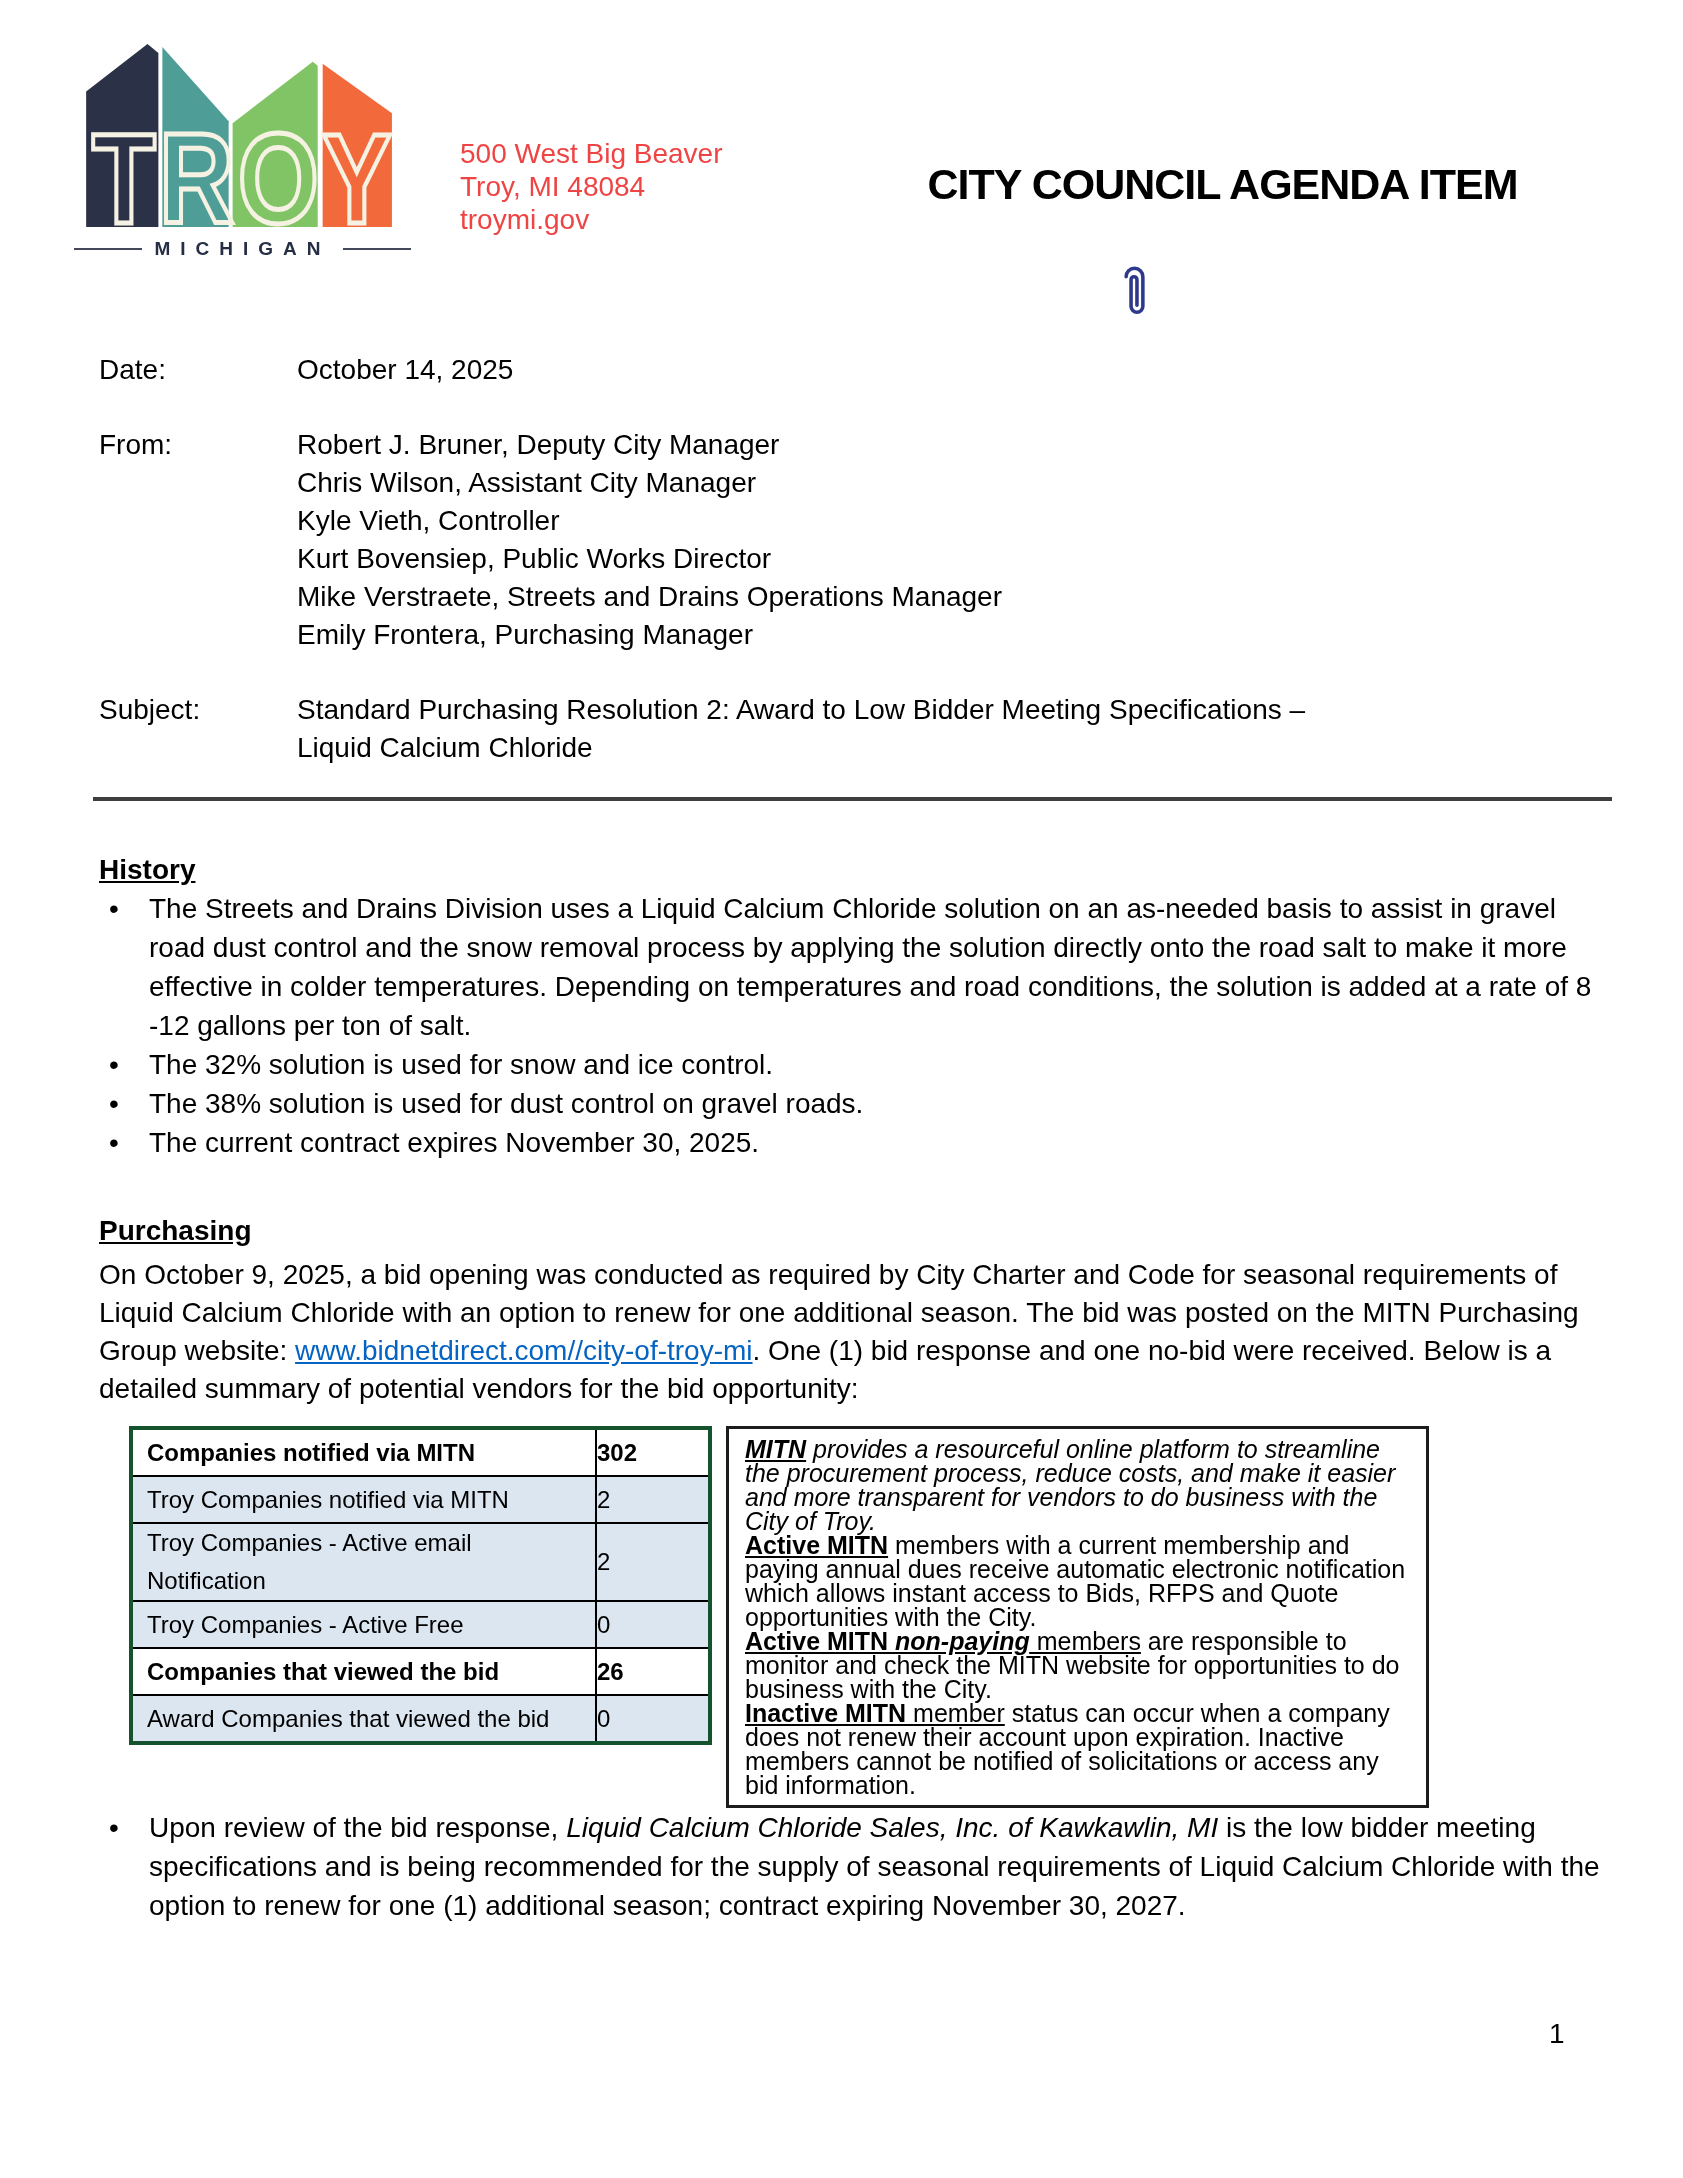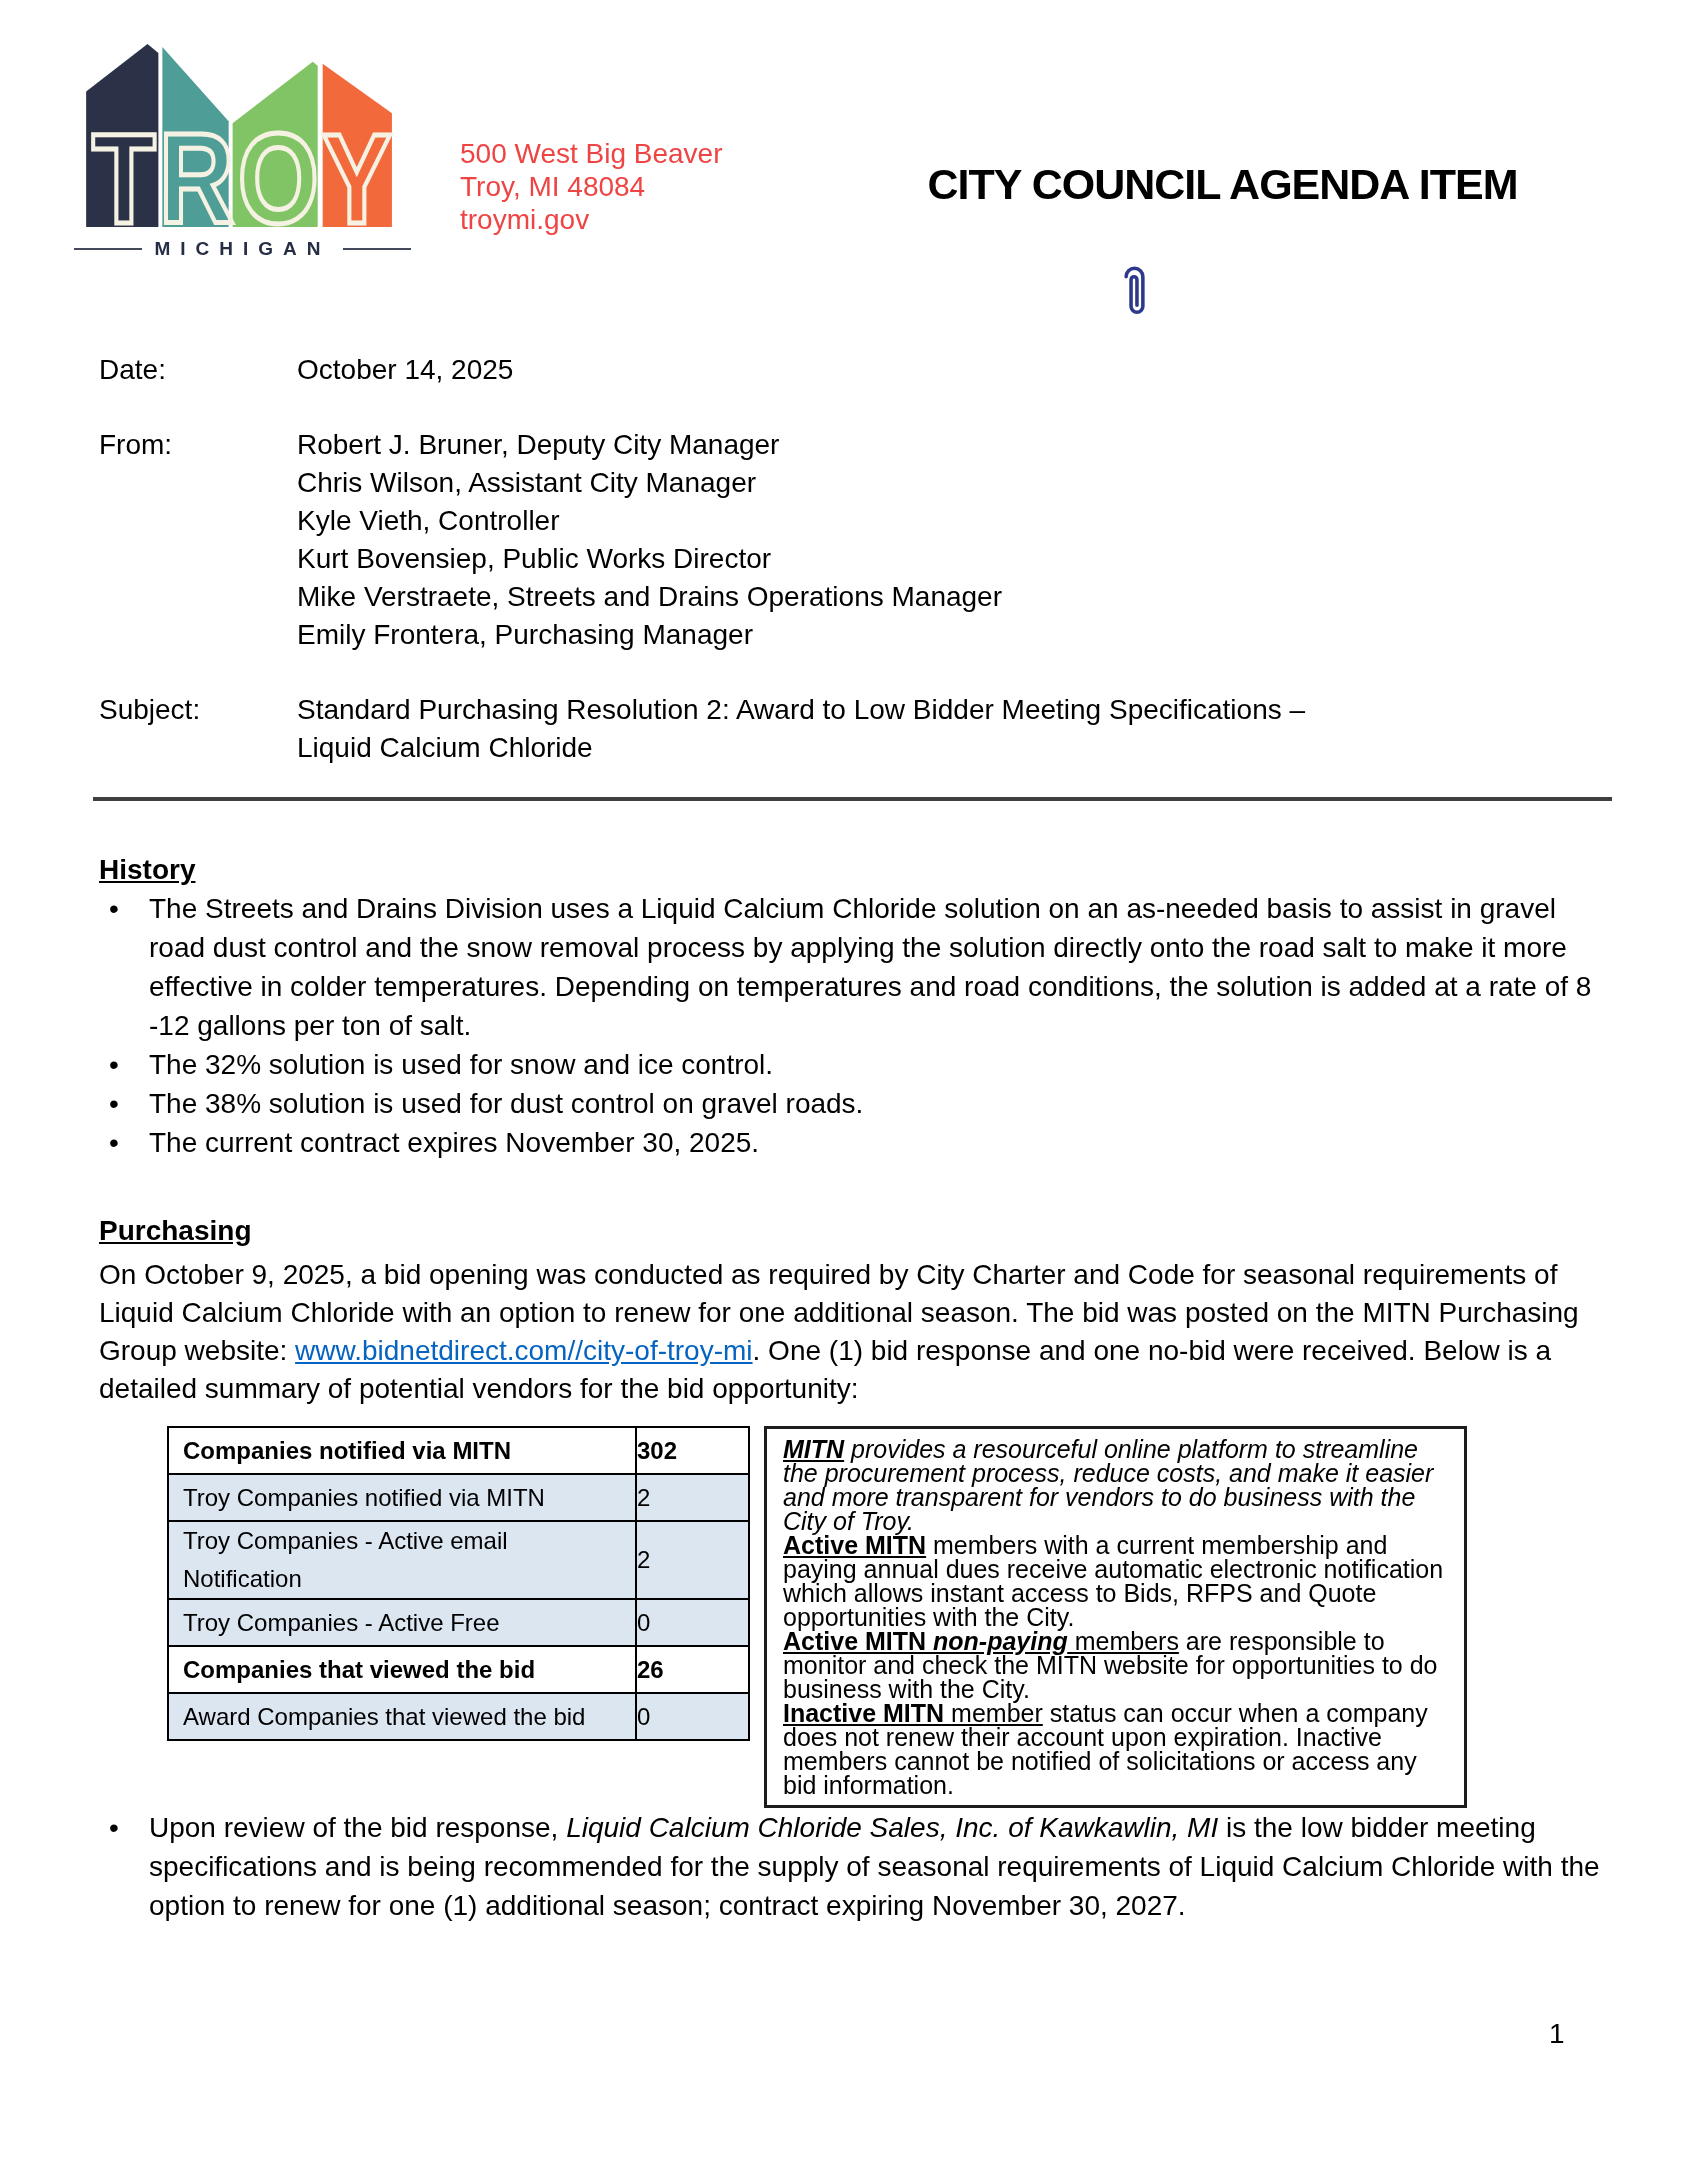--- a/index.html
+++ b/index.html
@@ -30,21 +30,21 @@
   .section-divider{border:none;height:4px;background:#3f3f3f;margin:30px 0 0 -6px;}
   
   .sec-heading{font-size:28px;font-weight:bold;text-decoration:underline;margin:50px 0 0 0;}
   ul.bullets{margin:0;padding:0;list-style:none;font-size:28px;line-height:39px;}
   ul.bullets li{position:relative;padding-left:50px;}
   ul.bullets li::before{content:"\2022";position:absolute;left:10px;}
   .purch-para{margin:6px 0 0 0;}
   a.bid-link{color:#0563c1;text-decoration:underline;}
   
   .vendor-section{display:flex;gap:14px;margin:18px 0 0 30px;align-items:flex-start;}
-  table.vendor{border-collapse:collapse;width:583px;border:2px solid #14532d;table-layout:fixed;margin-left:38px;}
+  table.vendor{border-collapse:collapse;width:583px;border:4px solid #14532d;table-layout:fixed;}
   table.vendor td{border:2px solid #000;font-size:24px;padding:0 14px;height:45px;}
   table.vendor td.val{width:111px;text-align:left;padding:0;}
   tr.row-white{background:#ffffff;}
   tr.row-white td{font-weight:bold;}
   tr.row-blue{background:#dce6f1;}
   .mitn-box{width:665px;border:3px solid #1c1c1c;padding:8px 16px;font-size:25px;line-height:24px;}
   .box-para{margin:0;}
   
   .rt-b{font-weight:bold;}
   .rt-i{font-style:italic;}

